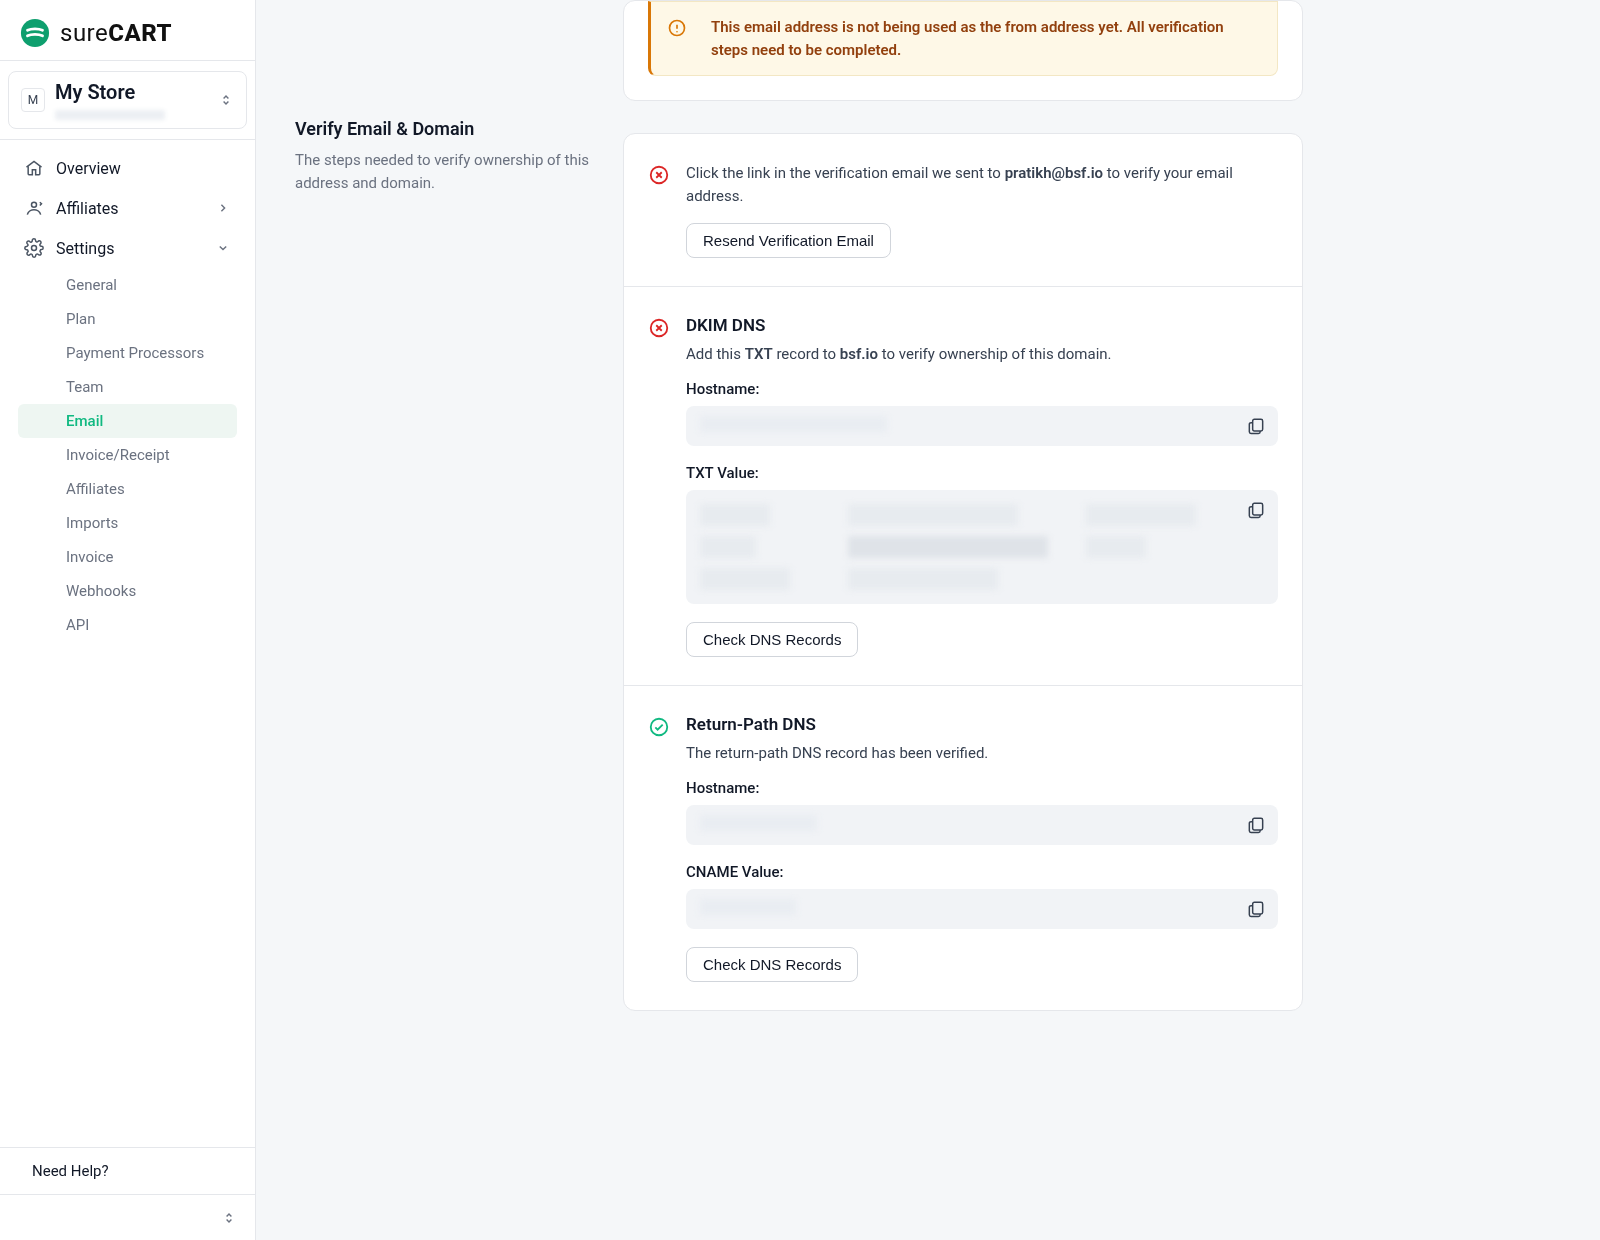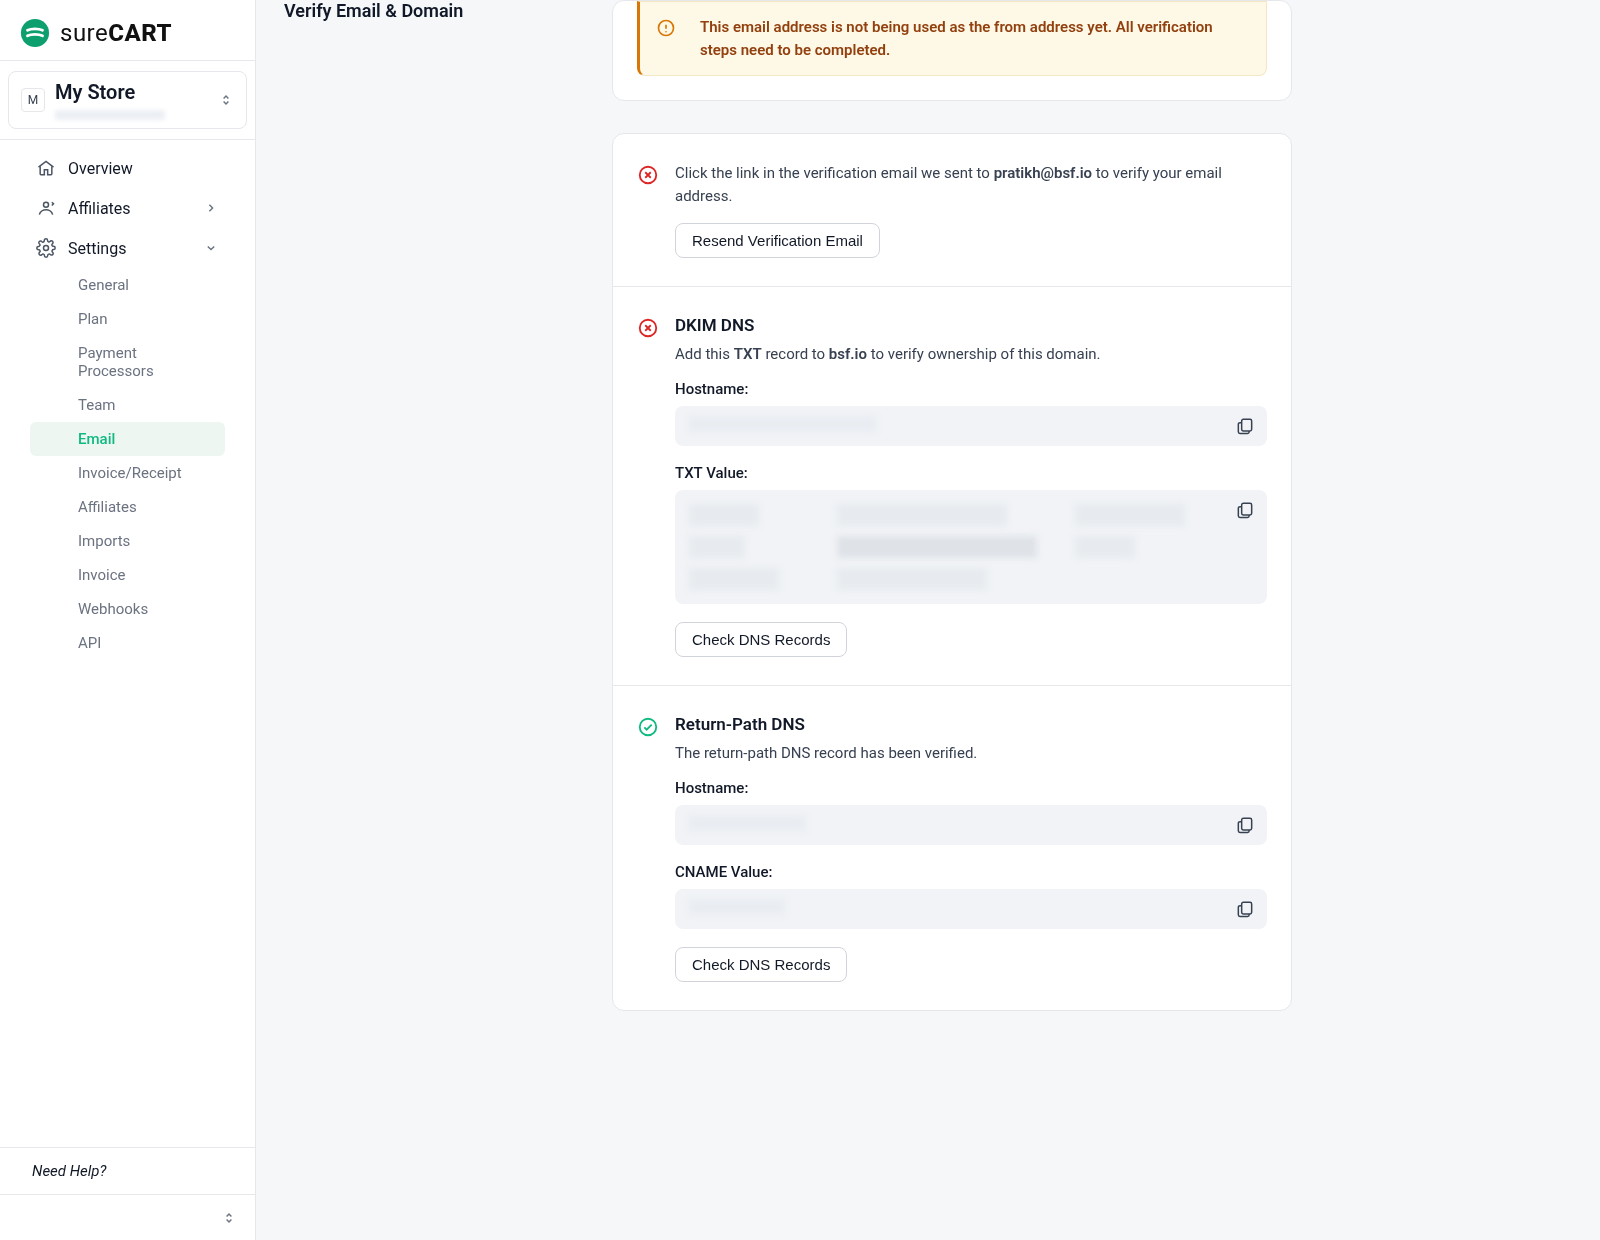--- a/index.html
+++ b/index.html
@@ -48,20 +48,22 @@
   }
   .content {
     flex:1;
     display:flex;
     padding: 0 28px 40px 28px;
     gap: 28px;
   }
   .descr-col {
     width:300px;
     flex:0 0 300px;
+    padding-top: 118px;
+    margin-left: 11px;
   }
   .main-col {
     flex:1;
     max-width: 680px;
   }
 
   
   .brand {
     display:flex;
     align-items:center;
@@ -101,21 +103,21 @@
     filter: blur(2px);
   }
   .store-switch .updown {
     margin-left:auto;
     color:var(--fg-muted);
   }
 
   hr.sep { border:none; border-top:1px solid var(--border); margin:0; }
 
   
-  .nav { padding: 8px 24px; }
+  .nav { padding: 8px 12px; }
   .nav a.top {
     display:flex; align-items:center; gap:12px;
     padding: 10px 12px;
     color: var(--fg);
     text-decoration:none;
     font-size:16px;
     border-radius:6px;
     cursor:pointer;
   }
   .nav a.top .chev { margin-left:auto; color:var(--fg-muted); }
@@ -134,21 +136,20 @@
   }
   .subnav a.active {
     background:#eef6f2;
     color: var(--accent);
     font-weight:500;
   }
 
   .sidebar-footer {
     border-top:1px solid var(--border);
     padding: 14px 20px;
-    font-style: italic;
   }
   .help-link {
     display:flex; align-items:center; gap:12px;
     color:var(--fg); text-decoration:none; font-size:15px;
     cursor:pointer;
   }
   .collapse-bar {
     border-top:1px solid var(--border);
     height:46px;
     display:flex; align-items:center; justify-content:flex-end;
@@ -386,20 +387,21 @@
             <path d="M7 12l3 3 3-3"></path>
         </svg>
       </span>
     </div>
   </aside>
 
   <main class="content">
 
     <div class="descr-col">
       <h2>Verify Email &amp; Domain</h2>
+      <p>The steps needed to verify ownership of this address and domain.</p>
     </div>
 
     <div class="main-col">
 
       <div class="card" style="padding-top:0;">
         <div class="alert-warn" style="margin-top:0; border-top-left-radius:0; border-top-right-radius:0;">
           <span class="ic">
             <svg viewBox="0 0 24 24" fill="none" stroke="currentColor" stroke-width="2">
               <circle cx="12" cy="12" r="9"></circle>
                 <path d="M12 8v5"></path>

